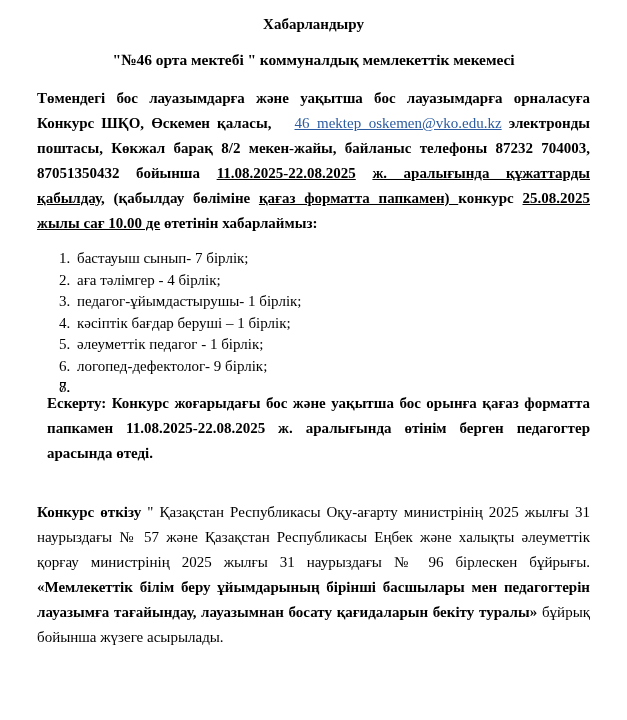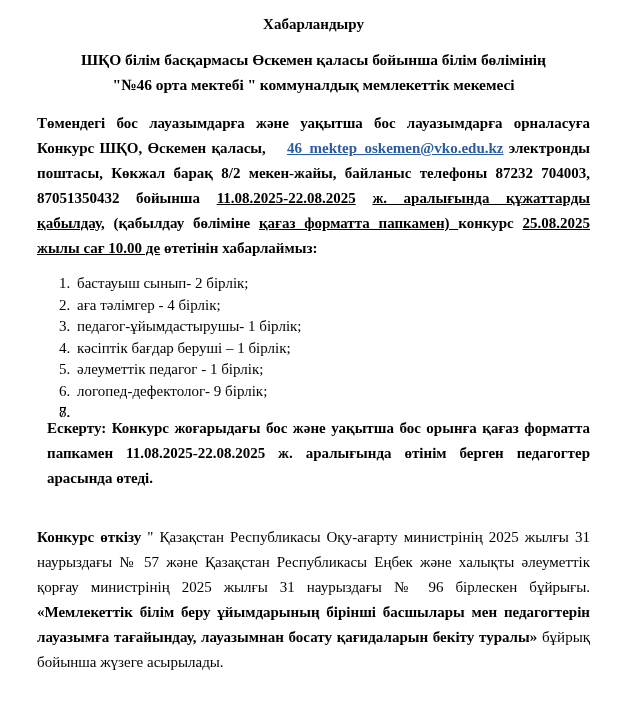--- a/index.html
+++ b/index.html
@@ -47,21 +47,21 @@
     line-height: 25px;
     margin: 0;
     hyphens: none;
   }
   .para-justify.intro {
     margin-bottom: 2px;
   }
   .mail-link {
     color: #2B5BA1;
     text-decoration: underline;
-    font-weight: bold;
+    font-weight: normal;
     margin-left: 16px;
   }
   .u {
     text-decoration: underline;
   }
   .list-block {
     margin: 12px 0 0 0;
     padding: 0;
     list-style: none;
     font-weight: normal;
@@ -100,30 +100,29 @@
   .b { font-weight: bold; }
 </style>
 </head>
 <body>
 
 <div class="page">
 
   <div class="doc-title">Хабарландыру</div>
 
   <div class="org-heading">
-    <span>ШҚО білім басқармасы Өскемен қаласы бойынша білім бөлімінің</span>
     <span class="line2">"№46 орта мектебі " коммуналдық мемлекеттік мекемесі</span>
   </div>
 
   <p class="para-justify intro">
     <span>Төмендегі бос лауазымдарға және уақытша бос лауазымдарға орналасуға Конкурс ШҚО, Өскемен қаласы, </span><a class="mail-link" href="#">46_mektep_oskemen@vko.edu.kz</a><span> электронды поштасы, Көкжал барақ 8/2 мекен-жайы, байланыс телефоны 87232 704003, 87051350432 бойынша </span><span class="u">11.08.2025-22.08.2025</span><span> </span><span class="u"> ж. аралығында құжаттарды қабылдау,</span><span> (қабылдау бөліміне </span><span class="u">қағаз форматта папкамен) </span><span> конкурс </span><span class="u">25.08.2025 жылы сағ 10.00 де</span><span>  өтетінін хабарлаймыз:</span>
   </p>
 
   <ul class="list-block">
-    <li><span class="num">1.</span><span class="txt">бастауыш сынып- 2 бірлік;</span></li>
+    <li><span class="num">1.</span><span class="txt">бастауыш сынып- 7 бірлік;</span></li>
     <li><span class="num">2.</span><span class="txt">аға тәлімгер - 4 бірлік;</span></li>
     <li><span class="num">3.</span><span class="txt">педагог-ұйымдастырушы- 1 бірлік;</span></li>
     <li><span class="num">4.</span><span class="txt">кәсіптік бағдар беруші – 1 бірлік;</span></li>
     <li><span class="num">5.</span><span class="txt">әлеуметтік педагог - 1 бірлік;</span></li>
     <li><span class="num">6.</span><span class="txt">логопед-дефектолог- 9 бірлік;</span></li>
     <li><span class="num">7.</span></li>
     <li><span class="num">8.</span></li>
   </ul>
 
   <p class="note-para">

